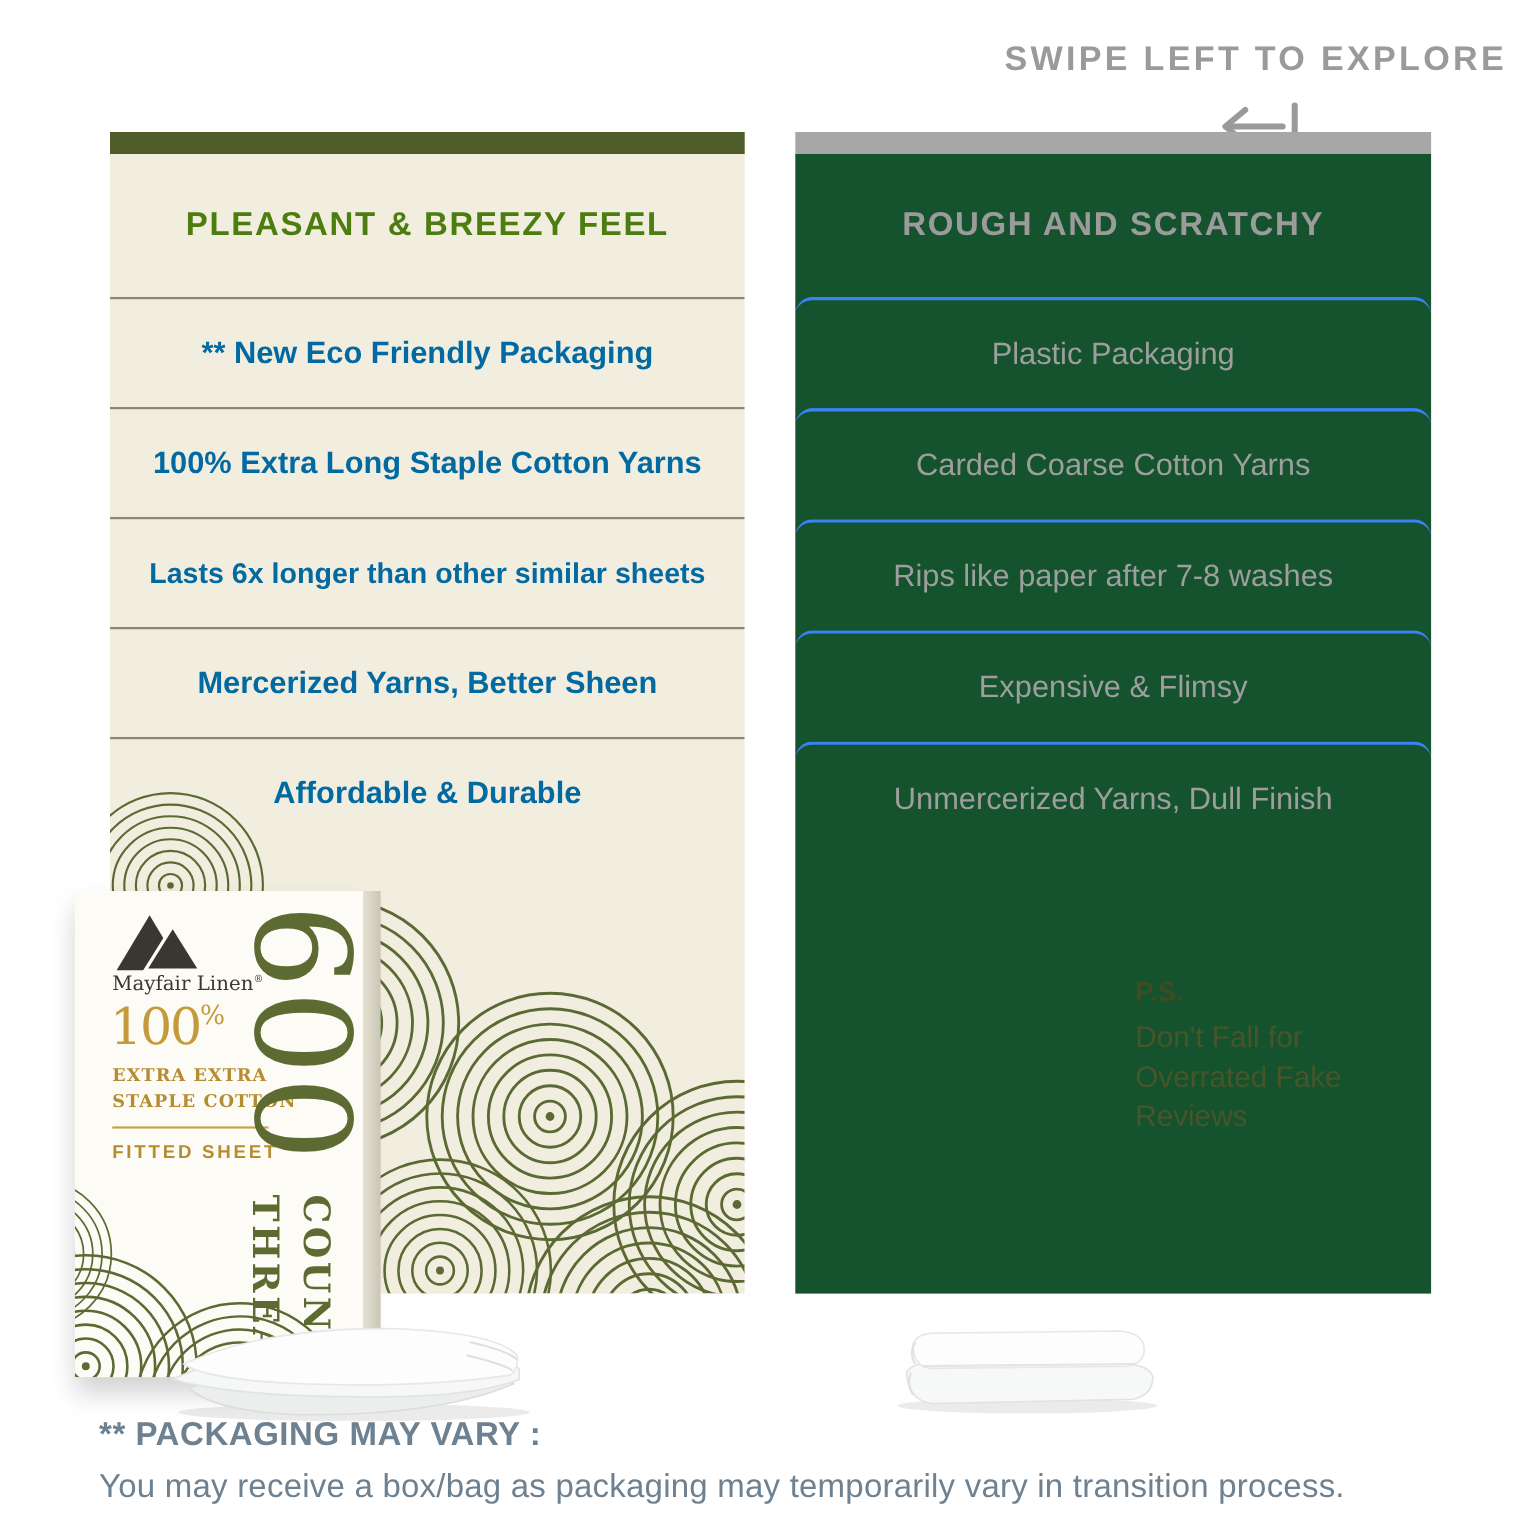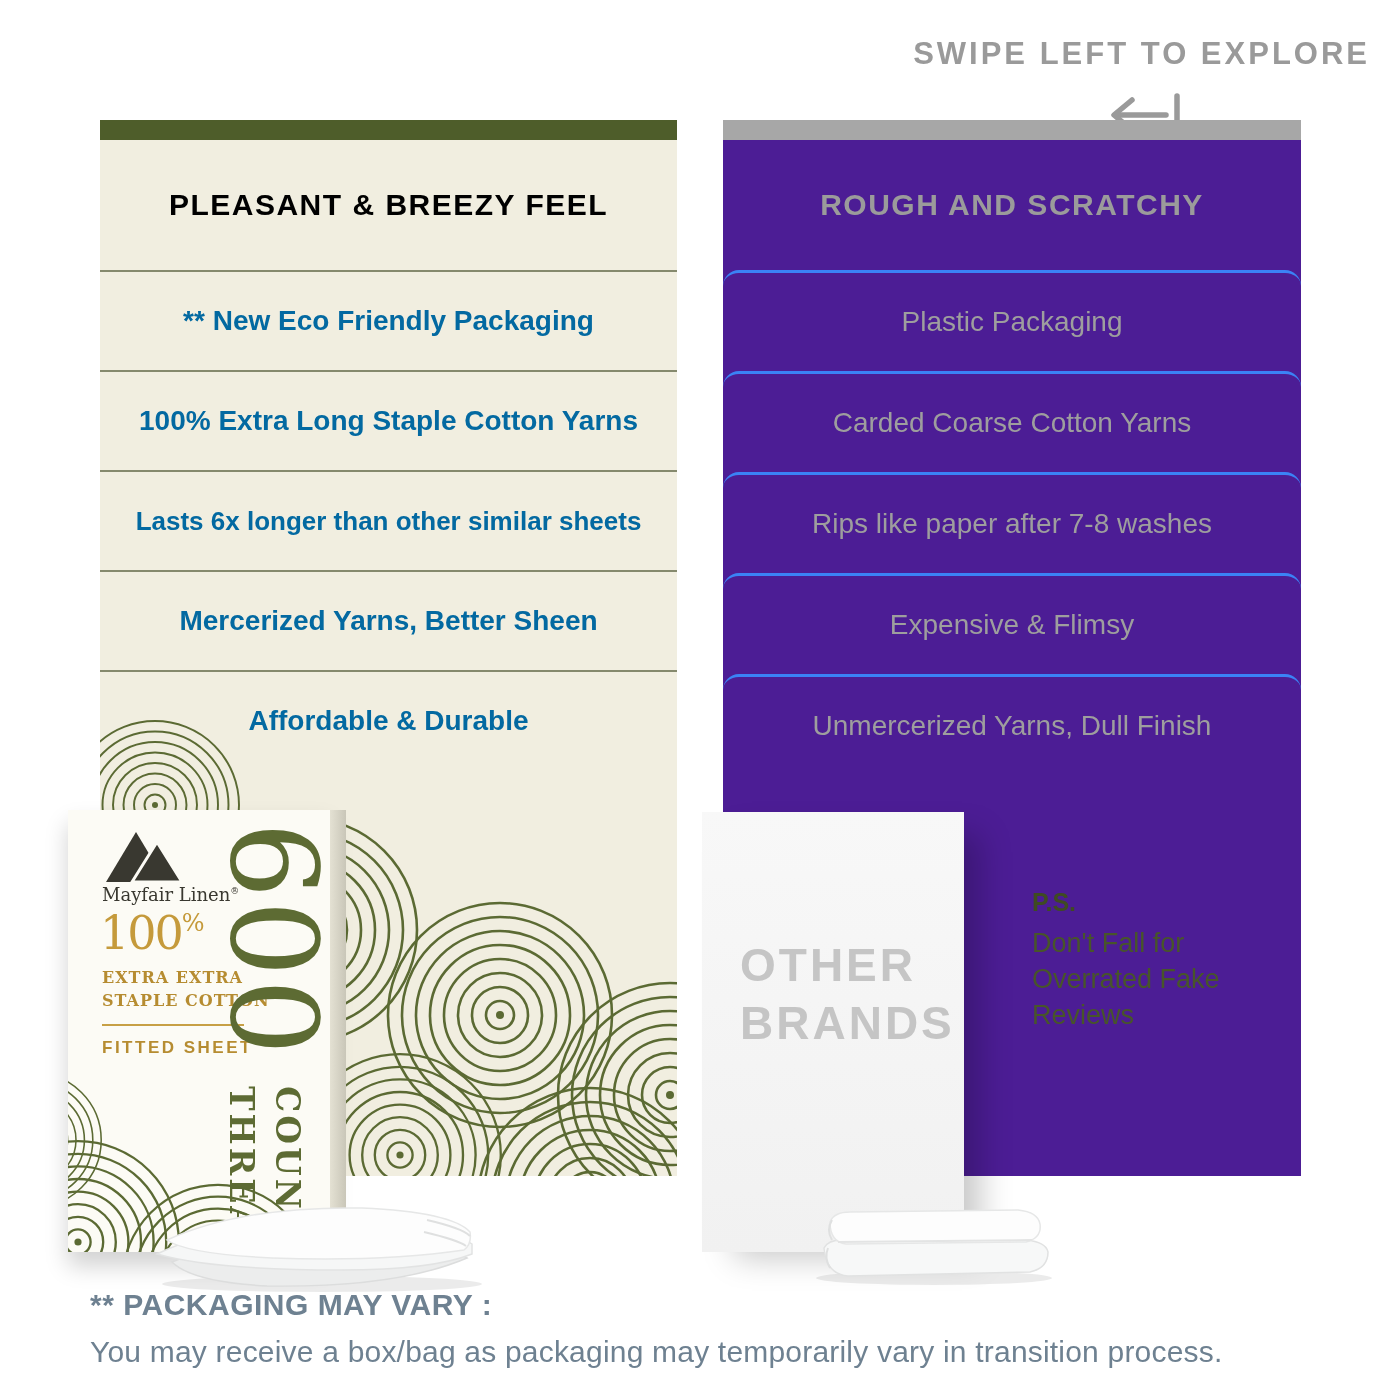--- a/index.html
+++ b/index.html
@@ -12,24 +12,24 @@
   .swipe-label{font-size:31px;font-weight:700;letter-spacing:3px;color:#9a9a9a;}
   
   .panel{position:absolute;top:120px;width:577px;}
   .panel-left{left:100px;}
   .panel-right{left:723px;width:578px;}
   .panel-bar{height:20px;width:100%;}
   .panel-left .panel-bar{background:#4e5d2a;}
   .panel-right .panel-bar{background:#a7a7a7;}
   .panel-body{position:relative;width:100%;height:1036px;overflow:hidden;}
   .panel-left .panel-body{background:#f1eee0;}
-  .panel-right .panel-body{background:#4c1d95;}
+  .panel-right .panel-body{background:#14532d;}
   .panel-header{height:130px;display:flex;align-items:center;justify-content:center;
     font-size:30px;font-weight:800;letter-spacing:1.5px;text-align:center;}
-  .panel-left .panel-header{color:#000000;}
+  .panel-left .panel-header{color:#4d7c0f;}
   .panel-right .panel-header{color:#9b9b9b;}
   .cmp-row{height:98px;display:flex;align-items:center;justify-content:center;
     text-align:center;font-size:28px;}
   .panel-left .cmp-row{border-top:2px solid #85896d;color:#0369a1;font-weight:600;}
   .panel-right .cmp-row{border-top:3px solid #3b82f6;color:#9e9e9e;font-weight:500;border-radius:16px;}
   .cmp-row.tight{font-size:26px;}
   .pattern-svg{position:absolute;left:0;top:0;pointer-events:none;}
   
   .product-box{position:absolute;left:68px;top:810px;width:262px;height:442px;
     background:#fcfbf5;box-shadow:0 14px 22px rgba(0,0,0,0.18);overflow:hidden;}
@@ -164,26 +164,20 @@
   <div class="box-side"></div>
 
   <svg class="sheets-left" width="340" height="100" viewBox="0 0 340 100">
     <ellipse cx="180" cy="92" rx="160" ry="8" fill="rgba(0,0,0,0.08)"></ellipse>
     <path d="M30,70 Q90,44 190,46 Q300,50 325,66 Q255,96 125,94 Q50,90 30,70 Z" fill="#eceded" stroke="#dcdddd" stroke-width="1.5"></path>
     <path d="M15,62 Q80,30 200,30 Q300,32 330,52 L330,62 Q290,78 200,78 Q70,78 15,62 Z" fill="#f6f7f7" stroke="#e2e3e3" stroke-width="1.5"></path>
     <path d="M25,48 Q100,14 220,16 Q310,20 328,40 Q330,52 322,58 Q240,70 130,66 Q45,62 25,48 Z" fill="#fdfdfd" stroke="#e6e7e7" stroke-width="1.5"></path>
     <path d="M285,28 Q320,36 328,44 M282,40 Q316,48 324,54" stroke="#dfe0e0" stroke-width="2" fill="none"></path>
   </svg>
 
-  <div class="other-box">
-    <div class="other-box-text">
-      <span>OTHER</span><br>
-      <span>BRANDS</span>
-    </div>
-  </div>
 
   <div class="ps-note">
     <div class="ps-title">P.S.</div>
     <div class="ps-line">Don't Fall for</div>
     <div class="ps-line">Overrated Fake</div>
     <div class="ps-line">Reviews</div>
   </div>
 
   <svg class="sheets-right" width="252" height="90" viewBox="0 0 252 90">
     <ellipse cx="126" cy="82" rx="118" ry="7" fill="rgba(0,0,0,0.08)"></ellipse>

